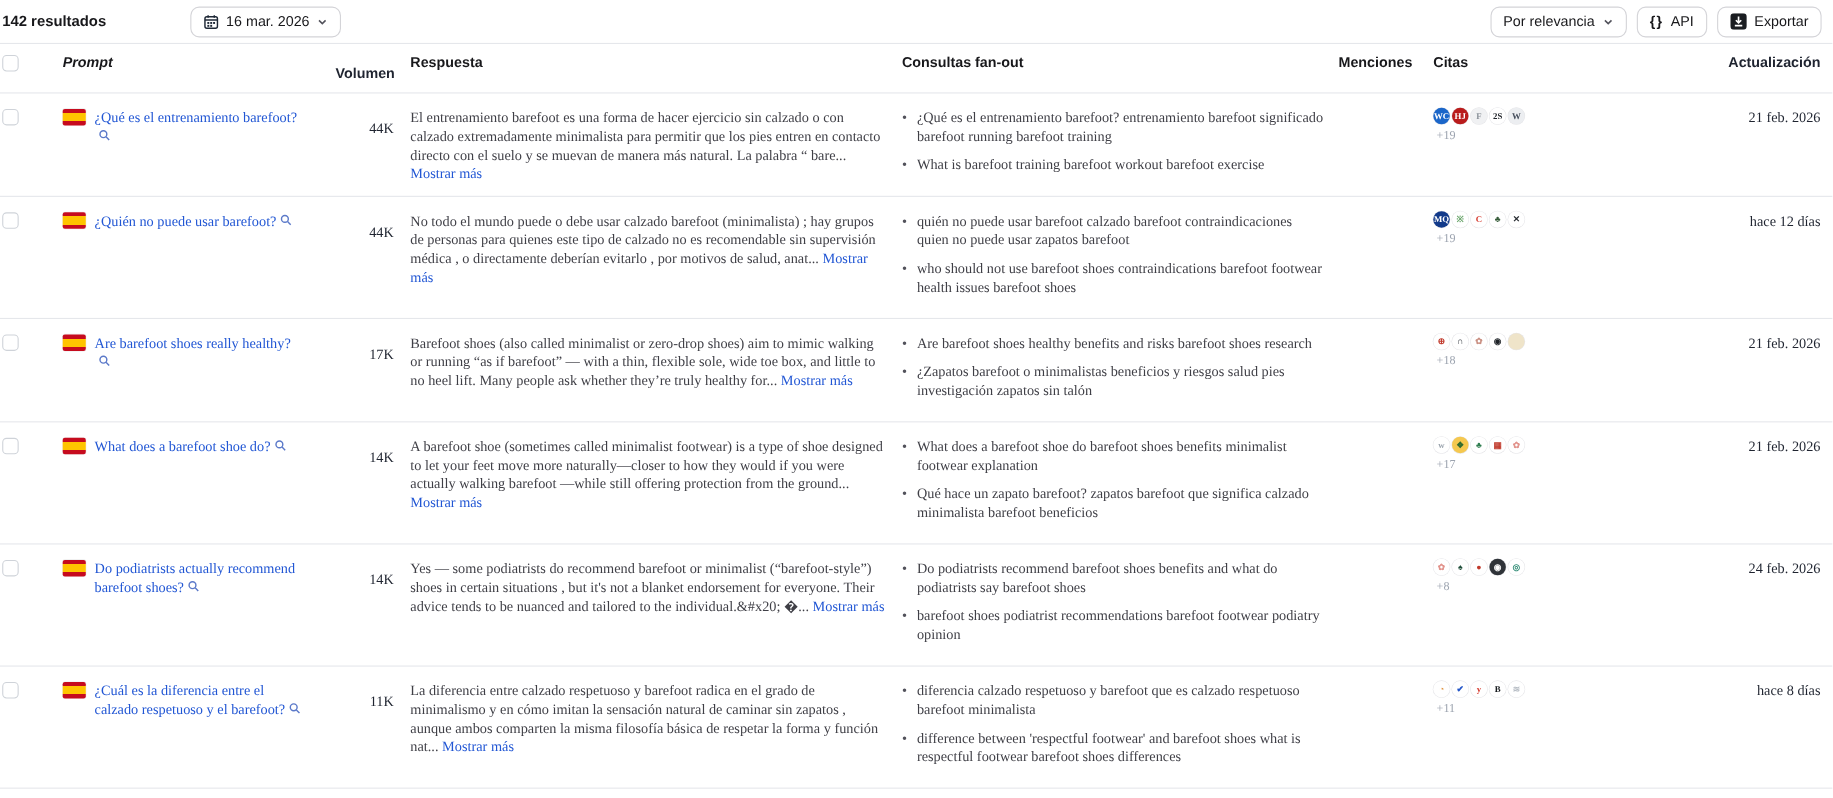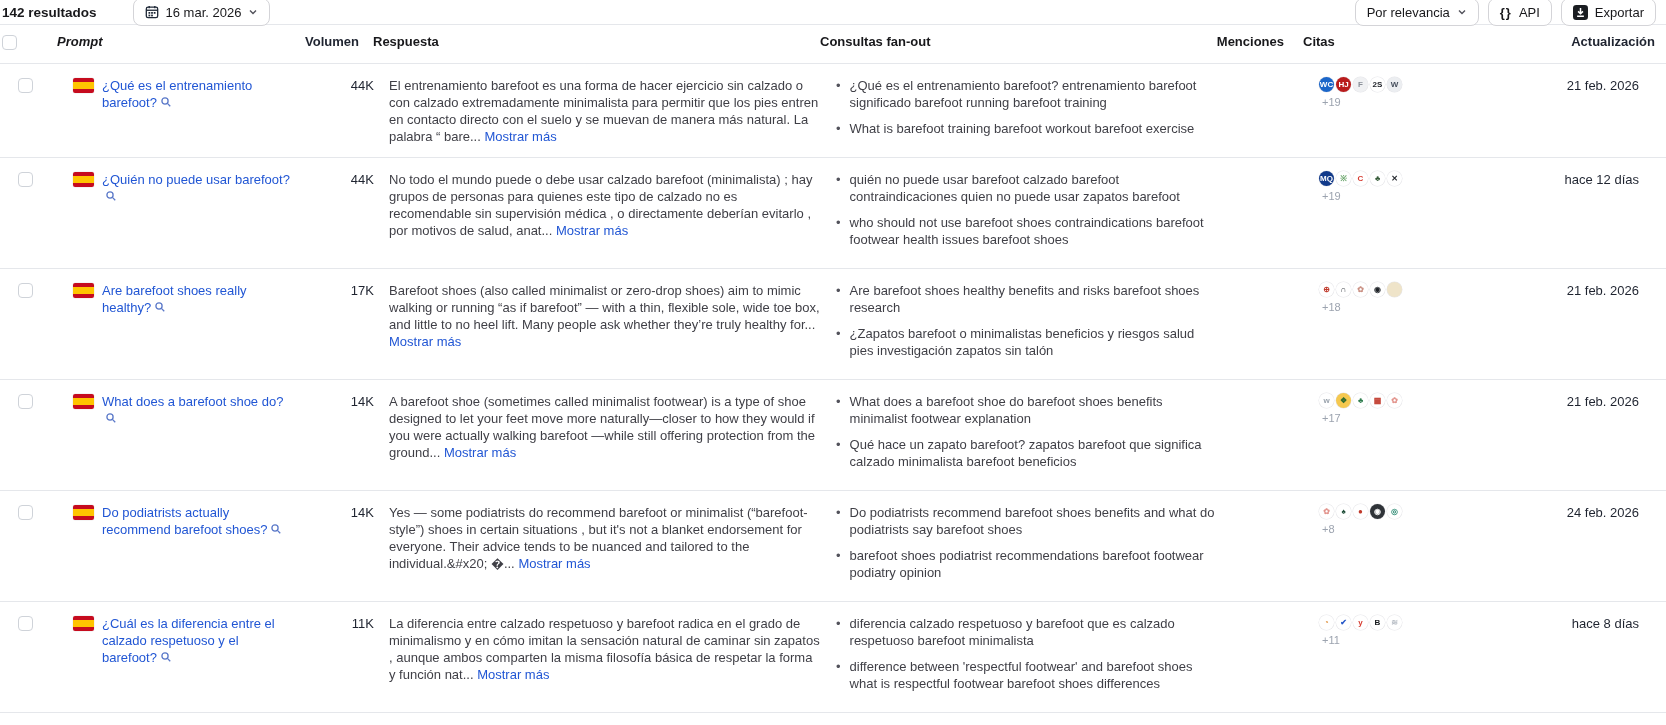--- a/index.html
+++ b/index.html
@@ -1,43 +1,43 @@
 <!DOCTYPE html>
 <html><head>
 <meta charset="utf-8">
 <title>Prompts</title>
 <style>
   * { box-sizing: border-box; margin: 0; padding: 0; }
   html,body { width:1666px; height:725px; overflow:hidden; background:#fff;
     font-family:"Liberation Sans", sans-serif; color:#18181b; }
   
-  .topbar { display:flex; align-items:center; height:25px; padding:0 10px 0 2px;
-    border-bottom:1px solid #e5e7eb; }
+  .topbar { display:flex; align-items:center; height:40px; padding:0 10px 0 2px;
+    border-bottom:1px solid #e5e7eb;gap:40px; }
   .results { font-weight:700; font-size:13.5px; color:#18181b; }
   .btn { display:inline-flex; align-items:center; gap:7px; height:28px; padding:0 11px;
     border:1px solid #d4d4d8; border-radius:8px; background:#fff; font-size:13px;
     color:#18181b; cursor:pointer; white-space:nowrap; }
   .date-btn { margin-left:36px; }
   .right-group { margin-left:auto; display:flex; gap:9px; }
   .braces { font-weight:700; letter-spacing:1px; font-size:13px; }
   .chev { display:inline-block; }
   
   .grid { display:grid; grid-template-columns:36px 269px 53px 447px 400px 85px 112px 1fr; }
   .thead { padding:9px 0 10px; border-bottom:1px solid #e5e7eb; font-weight:700; font-size:13px; }
-  .row { padding:13px 16px 11px; border-bottom:1px solid #e5e7eb; font-size:13px; line-height:17px; }
+  .row { padding:13px 0 11px; border-bottom:1px solid #e5e7eb; font-size:13px; line-height:17px;font-family:Liberation Serif, serif; }
   .c-check { padding-left:2px; padding-top:1px; }
   .checkbox { display:inline-block; width:15px; height:15px; border:1px solid #cfd3d9;
     border-radius:4px; background:#fff; cursor:pointer; }
   .c-prompt { display:flex; gap:8px; padding-left:21px; padding-right:26px; align-items:flex-start; }
   .flag { flex:0 0 21px; width:21px; height:15px; margin-top:1px; border-radius:2px;
     background:linear-gradient(to bottom,#c60b1e 0 25%,#ffc400 25% 75%,#c60b1e 75% 100%);
     box-shadow:0 0 0 .5px rgba(0,0,0,.08); }
   .prompt-text { color:#2156d4; cursor:pointer; }
   .mag { vertical-align:-1px; margin-left:3px; color:#5b79c9; }
-  .c-vol { text-align:right; color:#1f2430; }
+  .c-vol { text-align:right; color:#1f2430;margin-top:10px; }
   .c-resp { padding-left:15px; color:#3f3f46; }
   .more { color:#2156d4; cursor:pointer; text-decoration:none; }
   .c-fan { padding-left:15px; color:#3f3f46; }
   .fan-item { display:flex; gap:9px; margin-bottom:9px; }
   .bullet { color:#52525b; }
   .c-menc { }
   .thead .c-menc { text-align:right; padding-right:6px; }
   .c-citas { padding-left:13px; display:flex; align-items:center; align-content:flex-start;
     flex-wrap:wrap; gap:2px; height:18px; }
   .favicon { width:15px; height:15px; border-radius:50%; display:inline-flex; align-items:center;

